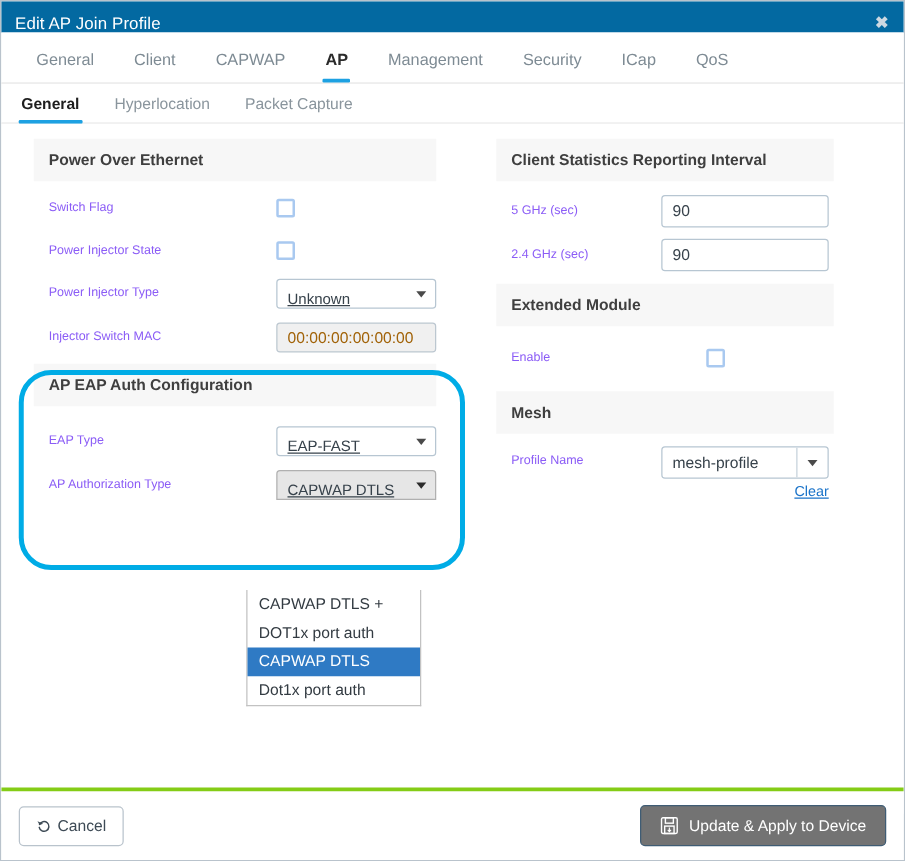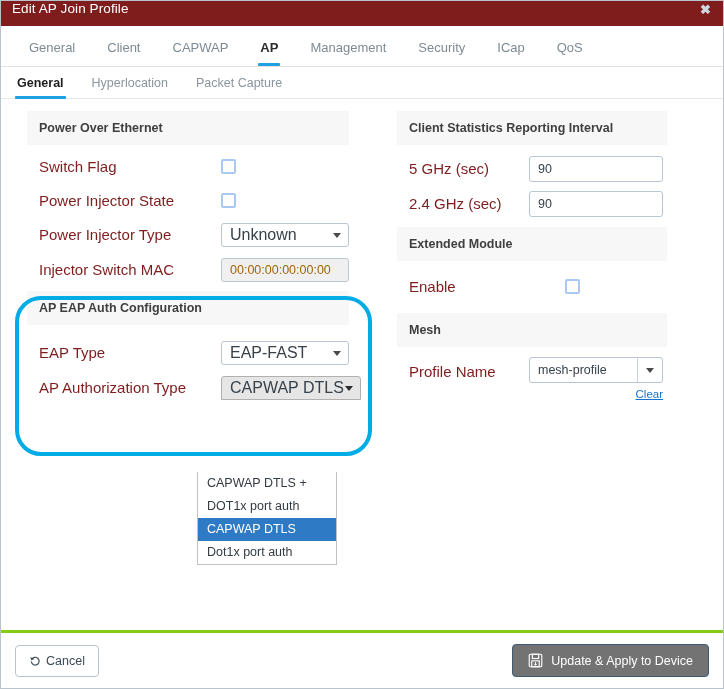--- a/index.html
+++ b/index.html
@@ -17,23 +17,23 @@
     height: 689px;
     overflow: hidden;
     background: #ffffff;
     box-sizing: border-box;
     border: 1px solid #b9c3cc;
   }
 
   
   .titlebar {
     height: 25px;
-    background: #7f1d1d;
-    display: flex;
-    align-items: flex-start;
+    background: #0369a1;
+    display: flex;
+    align-items: flex-end;
     justify-content: space-between;
     padding: 0 9px 0 11px;
     box-sizing: border-box;
     gap: 31px;
   }
   .titlebar-text {
     color: #ffffff;
     font-size: 13.5px;
     letter-spacing: .1px;
   }
@@ -139,22 +139,22 @@
 
   .frow {
     display: flex;
     align-items: center;
     height: 34px;
     padding-left: 12px;
     box-sizing: border-box;
   }
   .frow.tall { height: 35px; }
   .flabel {
-    font-size: 15px;
-    color: #7f1d1d;
+    font-size: 10px;
+    color: #8b5cf6;
     flex: 0 0 auto;
   }
   .col-left .flabel  { width: 182px; }
   .col-right .flabel { width: 120px; }
 
   
   .cbox {
     width: 15px;
     height: 15px;
     border: 2px solid #a9c9f0;
@@ -185,28 +185,29 @@
     cursor: default;
   }
 
   
   .sel {
     position: relative;
     height: 24px;
     border: 1px solid #b7c6d2;
     border-radius: 3px;
     background: #fff;
-    font-size: 16px;
+    font-size: 12px;
     color: #37424b;
     padding: 0 22px 0 8px;
     box-sizing: border-box;
     display: flex;
-    align-items: center;
+    align-items: flex-end;
     cursor: pointer;
     white-space: nowrap;
+    text-decoration: underline;
   }
   .sel.opened {
     background: #e6e6e6;
     border-color: #b0b0b0;
     border-bottom-left-radius: 0;
     border-bottom-right-radius: 0;
   }
   .caret {
     position: absolute;
     right: 7px;

